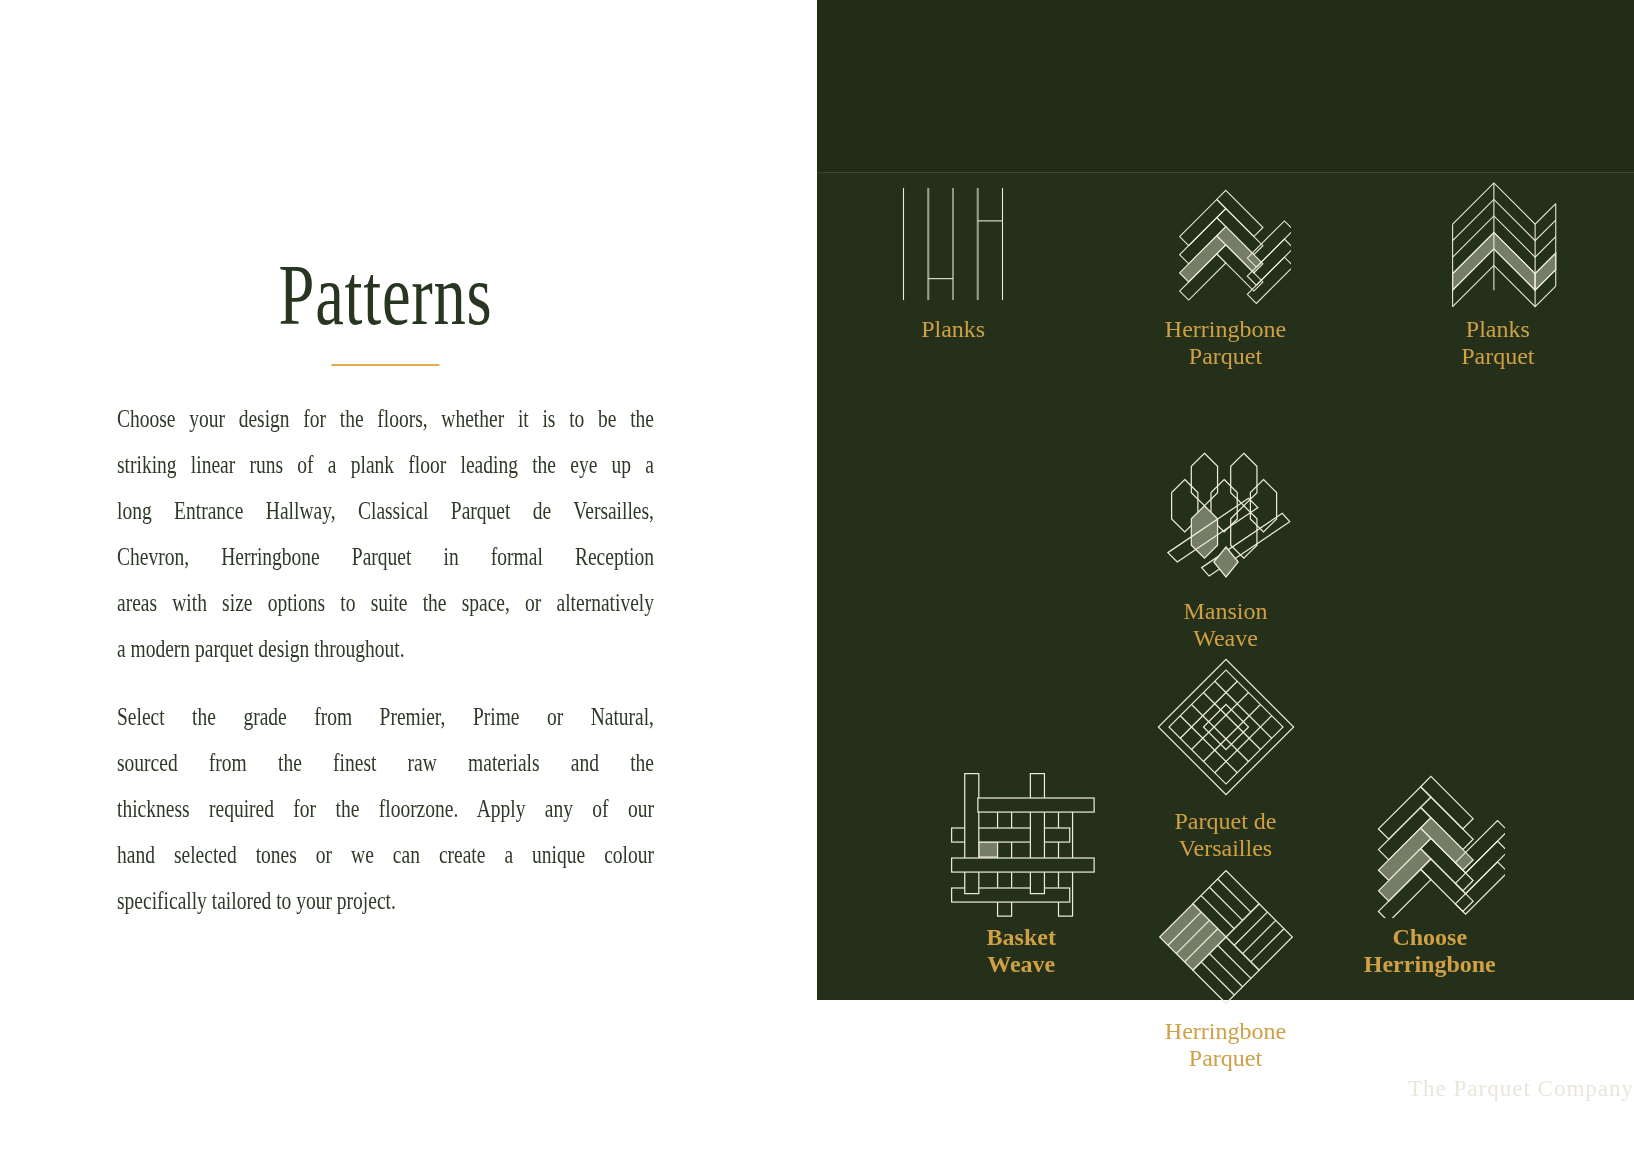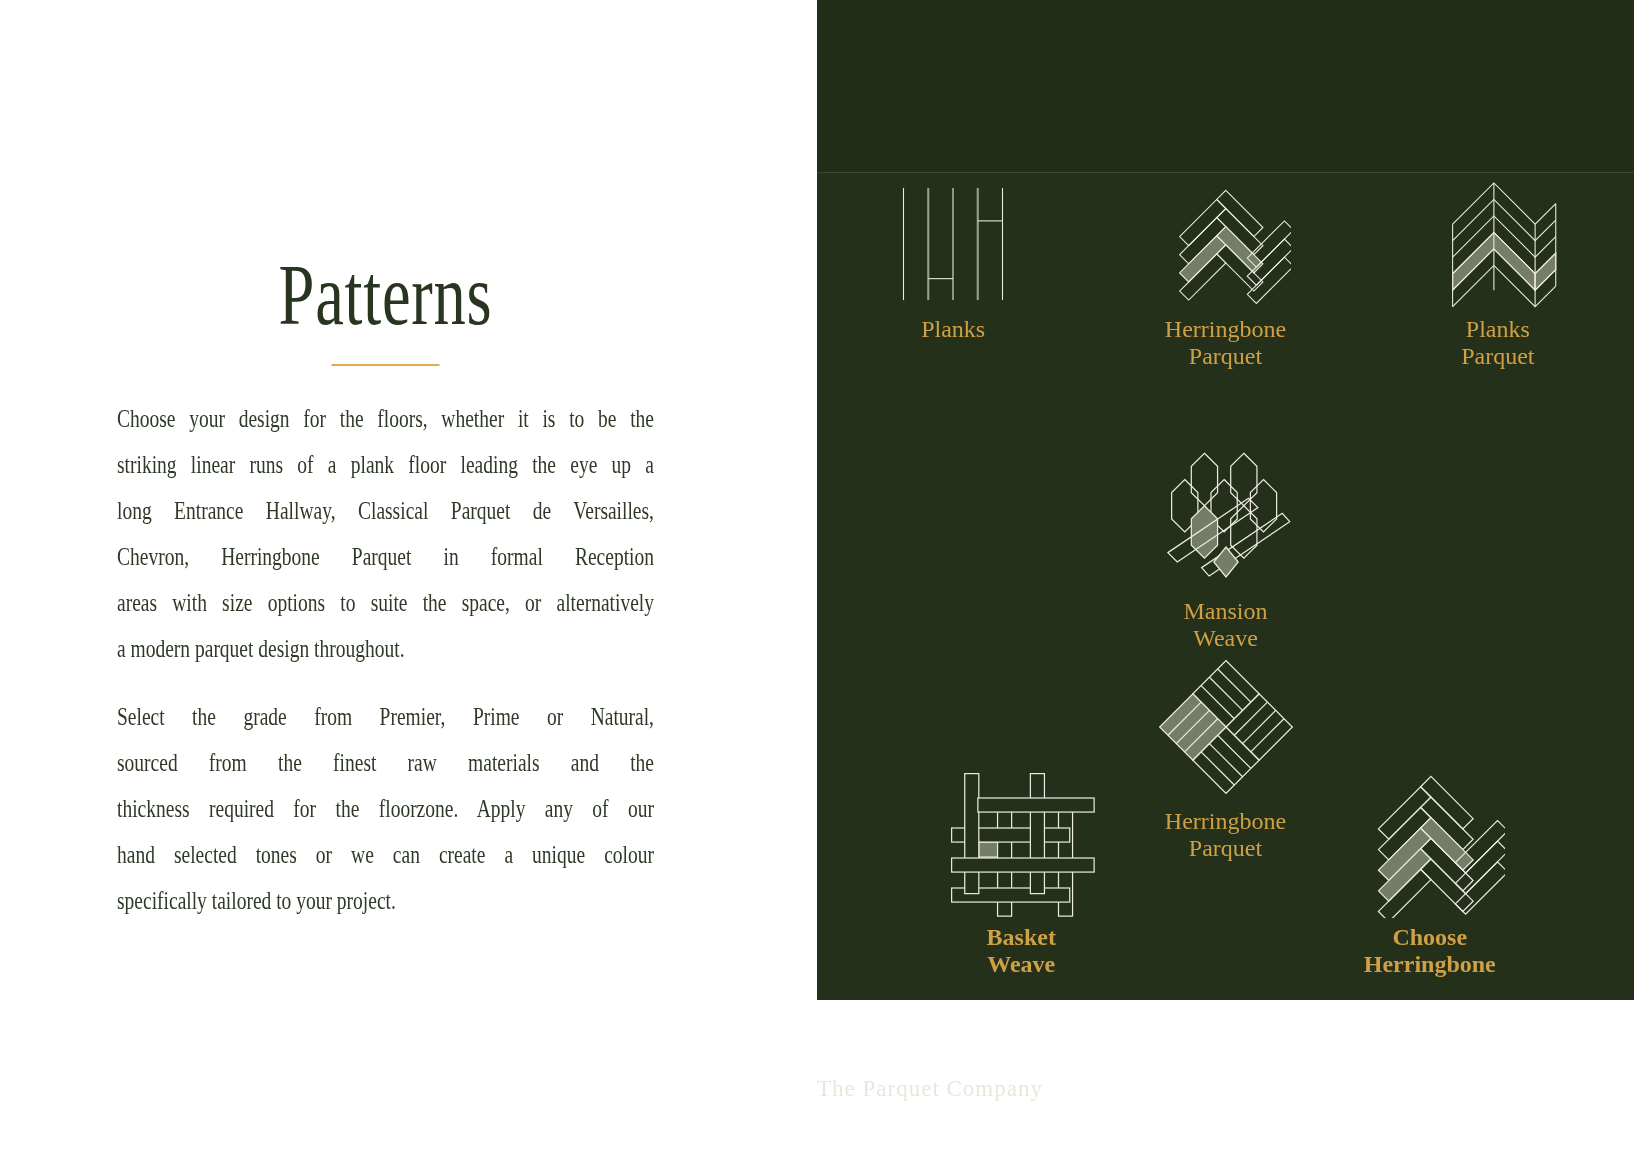--- a/index.html
+++ b/index.html
@@ -48,21 +48,21 @@
   .row-1{top:178px;}
   .row-2{top:442px;flex-direction:column;}
   .row-3{top:768px;font-weight:bold;}
   .pattern-cell{flex:1 1 0;display:flex;flex-direction:column;align-items:center;}
   .row-1 .icon{width:132px;height:132px;}
   .icon{width:150px;height:150px;display:block;}
   .pattern-label{margin-top:6px;color:var(--gold);font-size:24px;line-height:27px;text-align:center;}
   .lbl-line{display:block;}
 
   .panel-footer{
-    position:absolute;left:0;top:1076px;width:817px;text-align:left;
+    position:absolute;left:0;top:1076px;width:817px;text-align:right;
     color:var(--footer-text);font-size:23px;letter-spacing:1px;
   }
 
   
   .icon *{stroke:var(--stroke);stroke-width:1.3;fill:none;stroke-linejoin:miter;stroke-linecap:butt;}
   .icon .sage{fill:var(--sage);}
   .icon .bg{fill:var(--panel-bg);}
   .icon .goldf{fill:var(--rule-gold);}
   .icon .thick{stroke:#98a086;stroke-width:2.6;}
 </style>
@@ -170,20 +170,41 @@
         <path d="M18,118 L104,60 L114,70 L28,128 Z"></path>
         <path d="M54,134 L140,76 L148,85 L62,143 Z"></path>
         <path class="sage" d="M80,112 L93,128 L80,144 L67,128 Z"></path>
       </svg>
       <div class="pattern-label">
         <span class="lbl-line">Mansion</span>
         <span class="lbl-line">Weave</span>
       </div>
     </div>
 
+    <div class="pattern-cell">
+      <svg class="icon" viewBox="0 0 160 160">
+        <g transform="rotate(45 80 80)">
+          <rect x="29" y="29" width="102" height="102"></rect>
+          <rect x="37" y="37" width="86" height="86"></rect>
+          <line x1="54" y1="37" x2="54" y2="123"></line>
+          <line x1="71" y1="37" x2="71" y2="123"></line>
+          <line x1="89" y1="37" x2="89" y2="123"></line>
+          <line x1="106" y1="37" x2="106" y2="123"></line>
+          <line x1="37" y1="54" x2="123" y2="54"></line>
+          <line x1="37" y1="71" x2="123" y2="71"></line>
+          <line x1="37" y1="89" x2="123" y2="89"></line>
+          <line x1="37" y1="106" x2="123" y2="106"></line>
+          <rect x="63" y="63" width="34" height="34"></rect>
+        </g>
+      </svg>
+      <div class="pattern-label">
+        <span class="lbl-line">Parquet de</span>
+        <span class="lbl-line">Versailles</span>
+      </div>
+    </div>
 
     <div class="pattern-cell">
       <svg class="icon" viewBox="0 0 160 160">
         <g transform="rotate(45 80 80)">
           <rect x="30" y="30" width="50" height="50"></rect>
           <line x1="30" y1="42.5" x2="80" y2="42.5"></line>
           <line x1="30" y1="55" x2="80" y2="55"></line>
           <line x1="30" y1="67.5" x2="80" y2="67.5"></line>
           <rect x="80" y="30" width="50" height="50"></rect>
           <line x1="92.5" y1="30" x2="92.5" y2="80"></line>

